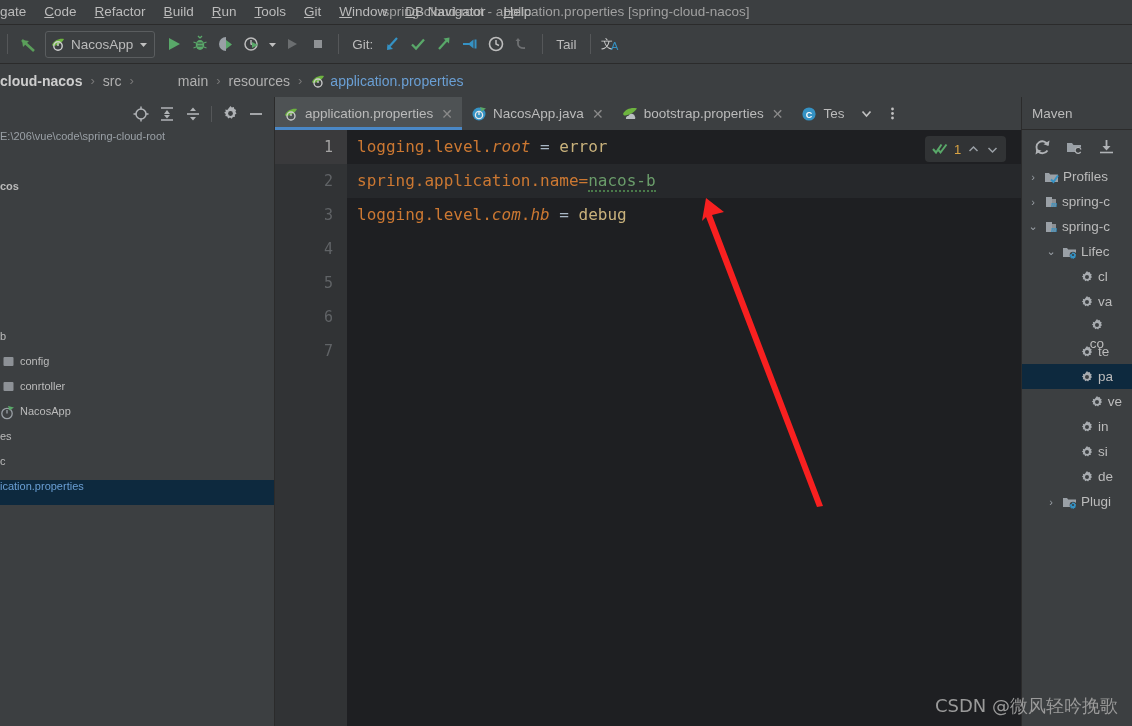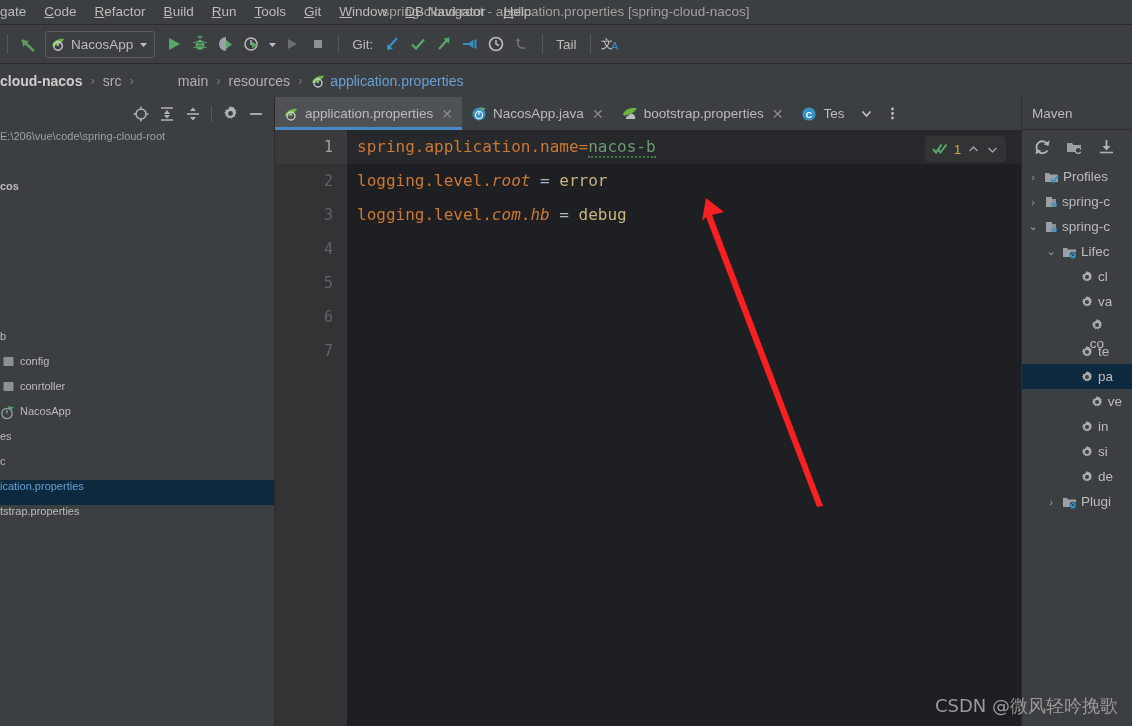--- a/index.html
+++ b/index.html
@@ -363,23 +363,20 @@
       </div>
       <div class="tree-row">
         <span class="tlabel" style="">es</span>
       </div>
       <div class="tree-row">
         <span class="tlabel" style="">c</span>
       </div>
       <div class="tree-row sel">
         <span class="tlabel" style="">ication.properties</span>
       </div>
-      <div class="tree-row">
-        <span class="tlabel" style="">tstrap.properties</span>
-      </div>
     </div>
 
   <div class="tabbar" id="tabbar">
       <div class="tab active">
         <span>
           <svg width="16" height="16" viewBox="0 0 16 16">
             <path d="M2 9 C4 4 10 2 14 3 C12 7 7 10 3 10 Z" fill="#6db33f"></path>
             <circle cx="8" cy="10" r="4" fill="none" stroke="#cfcfcf" stroke-width="1.3"></circle>
             <path d="M8 7.4 L8 10" stroke="#cfcfcf" stroke-width="1.3"></path>
           </svg>
@@ -436,22 +433,22 @@
   <div class="gutter" id="gutter">
       <div class="gline cur">1</div>
       <div class="gline">2</div>
       <div class="gline">3</div>
       <div class="gline">4</div>
       <div class="gline">5</div>
       <div class="gline">6</div>
       <div class="gline">7</div>
     </div>
   <div class="editor" id="editor">
+      <div class="eline"><span class="k">logging.level.</span><span class="ki">root</span><span class="eq"> = </span><span class="v">error</span></div>
       <div class="eline cur"><span class="k">spring.application.name</span><span class="k">=</span><span class="vg squig">nacos-b</span></div>
-      <div class="eline"><span class="k">logging.level.</span><span class="ki">root</span><span class="eq"> = </span><span class="v">error</span></div>
       <div class="eline"><span class="k">logging.level.</span><span class="ki">com</span><span class="k">.</span><span class="ki">hb</span><span class="eq"> = </span><span class="v">debug</span></div>
       <div class="eline">&nbsp;</div>
       <div class="eline">&nbsp;</div>
       <div class="eline">&nbsp;</div>
       <div class="eline">&nbsp;</div>
     </div>
 
   <div class="inspect">
     <span>
       <svg width="16" height="14" viewBox="0 0 16 14">

